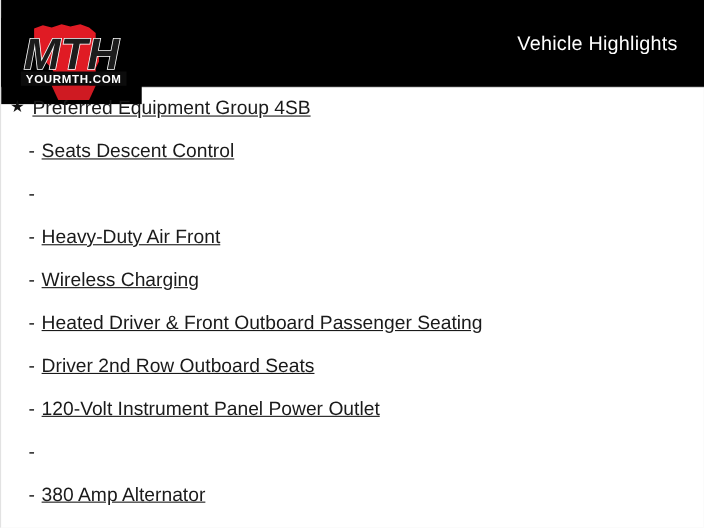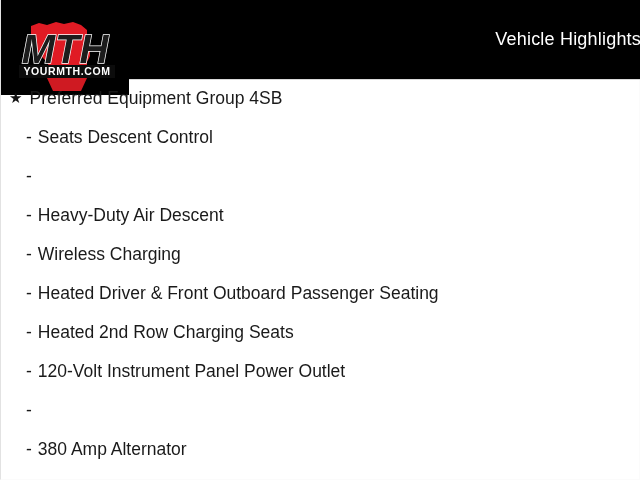--- a/index.html
+++ b/index.html
@@ -33,20 +33,21 @@
     height: 79px;
     background: #000000;
     display: flex;
     align-items: center;
     justify-content: flex-end;
   }
   .header-title {
     color: #ffffff;
     font-size: 18px;
     letter-spacing: 0.2px;
+    padding-right: 25px;
     white-space: nowrap;
   }
   .header-rule {
     position: absolute;
     left: 0;
     top: 79px;
     width: 640px;
     height: 1px;
     background: #d9d9d9;
   }
@@ -94,20 +95,21 @@
     position: relative;
     top: -1px;
   }
   .dash {
     display: inline-block;
     margin-right: 6px;
     color: #1a1a1a;
   }
   .row-label {
     display: inline-block;
+    text-decoration: underline;
   }
 </style>
 </head>
 <body>
 
 <div id="page">
 
   <div class="header">
     <div class="header-title">Vehicle Highlights</div>
   </div>
@@ -144,36 +146,36 @@
       <span class="dash">-</span>
       <span class="row-label">Seats Descent Control</span>
     </div>
 
     <div class="row sub">
       <span class="dash">-</span>
     </div>
 
     <div class="row sub">
       <span class="dash">-</span>
-      <span class="row-label">Heavy-Duty Air Descent</span>
+      <span class="row-label">Heavy-Duty Air Front</span>
     </div>
 
     <div class="row sub">
       <span class="dash">-</span>
       <span class="row-label">Wireless Charging</span>
     </div>
 
     <div class="row sub">
       <span class="dash">-</span>
       <span class="row-label">Heated Driver &amp; Front Outboard Passenger Seating</span>
     </div>
 
     <div class="row sub">
       <span class="dash">-</span>
-      <span class="row-label">Heated 2nd Row Charging Seats</span>
+      <span class="row-label">Driver 2nd Row Outboard Seats</span>
     </div>
 
     <div class="row sub">
       <span class="dash">-</span>
       <span class="row-label">120-Volt Instrument Panel Power Outlet</span>
     </div>
 
     <div class="row sub">
       <span class="dash">-</span>
     </div>

